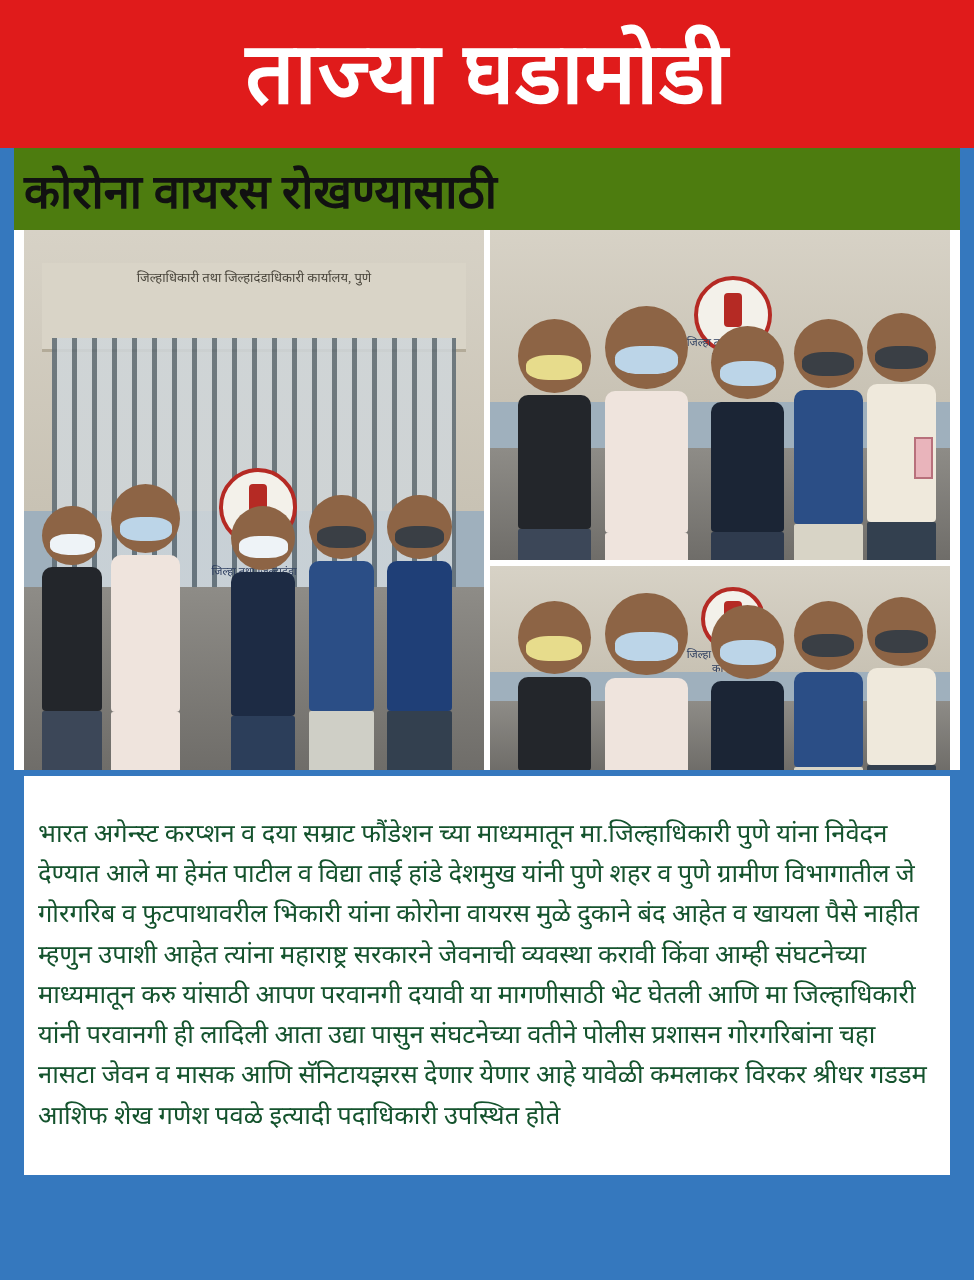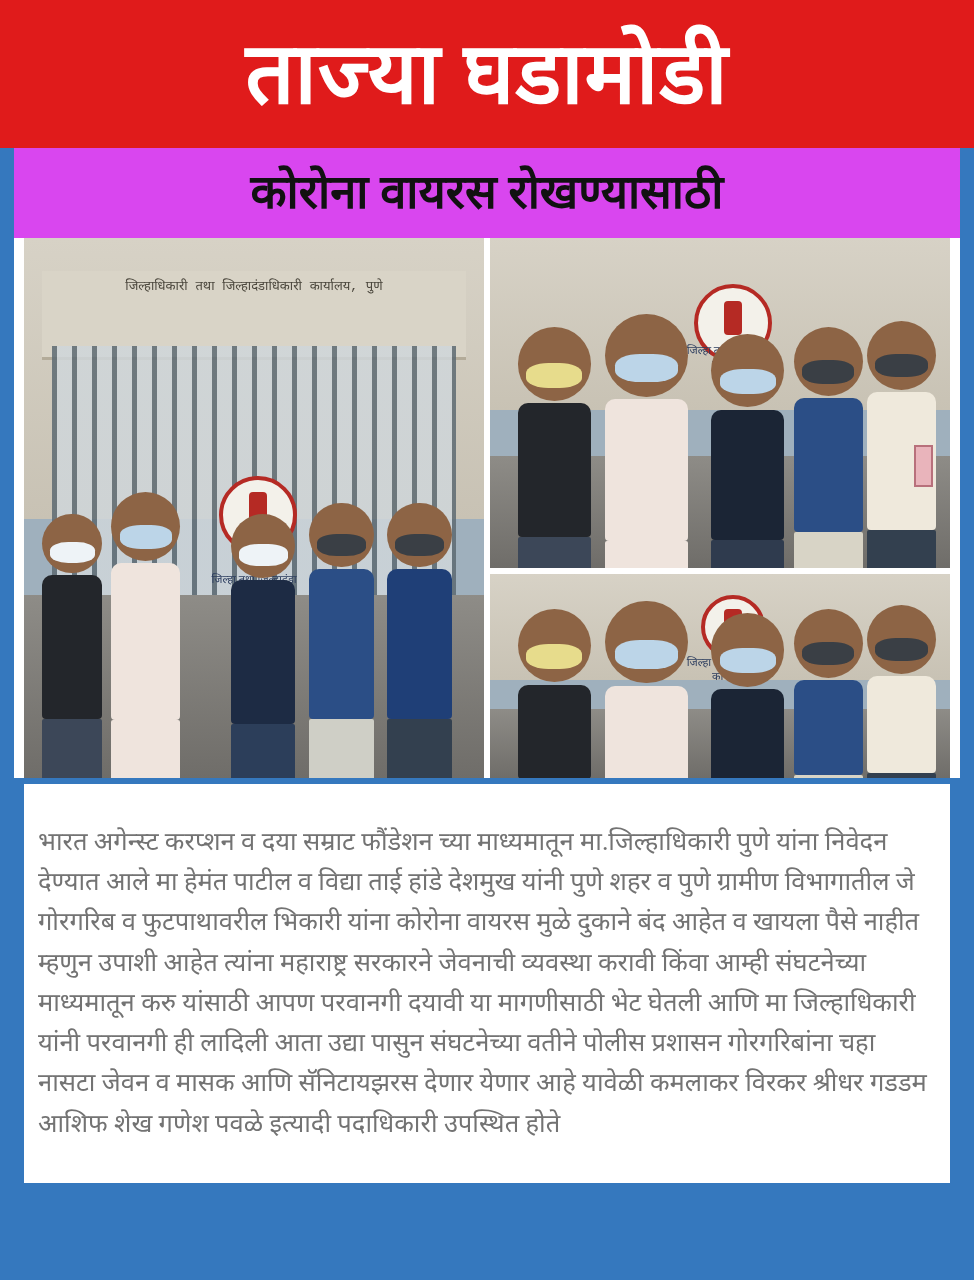--- a/index.html
+++ b/index.html
@@ -32,23 +32,22 @@
   .banner-text {
     color: #ffffff;
     font-family: "Liberation Serif", serif;
     font-weight: bold;
     font-size: 86px;
     line-height: 1;
     letter-spacing: 1px;
     text-align: center;
   }
   .headline-box {
-    background: #d946ef;
-    padding: 14px 10px 16px 10px;
-    text-align: center;
+    background: #4d7c0f;
+    padding: 14px 10px 8px 10px;
   }
   .headline-line {
     font-family: "Liberation Serif", serif;
     font-weight: bold;
     color: #111111;
     font-size: 47px;
     line-height: 1.28;
     letter-spacing: 0px;
   }
   .photo-grid {
@@ -95,21 +94,21 @@
     background: repeating-linear-gradient(90deg,#5d6a72 0 5px, #cfd6da 5px 20px);
     opacity: .85;
   }
   .arch {
     position:absolute; left: 4%; right: 4%; top: 6%; height: 16%;
     background: #d9d4c7;
     border-bottom: 3px solid #b3ab99;
   }
   .signtext {
     position: absolute; top: 7%; left: 0; right: 0; text-align:center;
-    color: #4a463c; font-size: 13px; font-family: Liberation Mono, monospace;
+    color: #4a463c; font-size: 13px; font-family: Liberation Serif, serif;
   }
   .emblem {
     position:absolute; width: 70px; height: 70px; border-radius: 50%;
     background: #f3f1ea; border: 4px solid #b52a24;
     left: 50%; margin-left: -35px; top: 44%;
   }
   .emblem:after{
     content:""; position:absolute; left:50%; top:18%; margin-left:-9px;
     width:18px; height:34px; background:#b52a24; border-radius: 4px;
   }
@@ -152,21 +151,21 @@
 
   .body-box {
     background: #ffffff;
     margin: 6px 10px 0 10px;
     padding: 12px 14px 14px 14px;
   }
   .body-text {
     font-family: "Liberation Serif", serif;
     font-size: 25.5px;
     line-height: 1.58;
-    color: #737373;
+    color: #14532d;
     text-align: left;
   }
 </style>
 </head>
 <body>
 
 <div class="poster">
 
   <div class="banner">
     <div class="banner-text">ताज्या घडामोडी</div>

